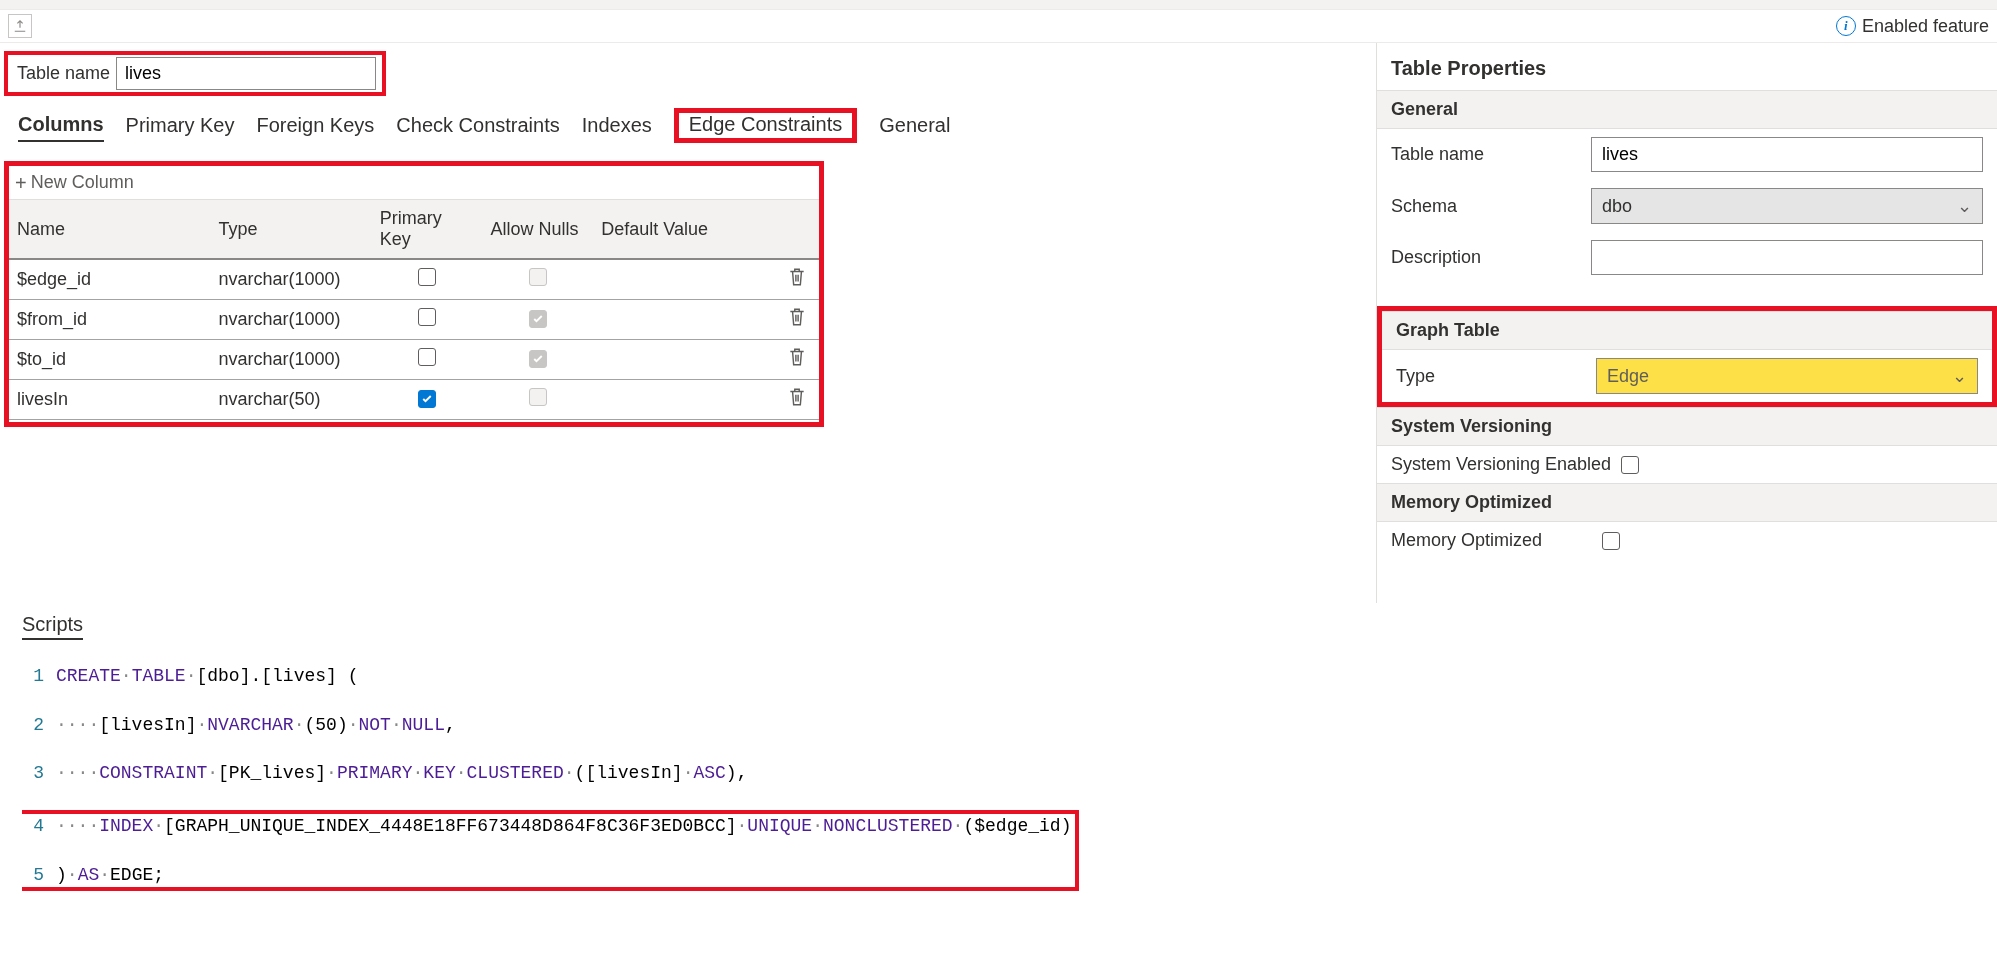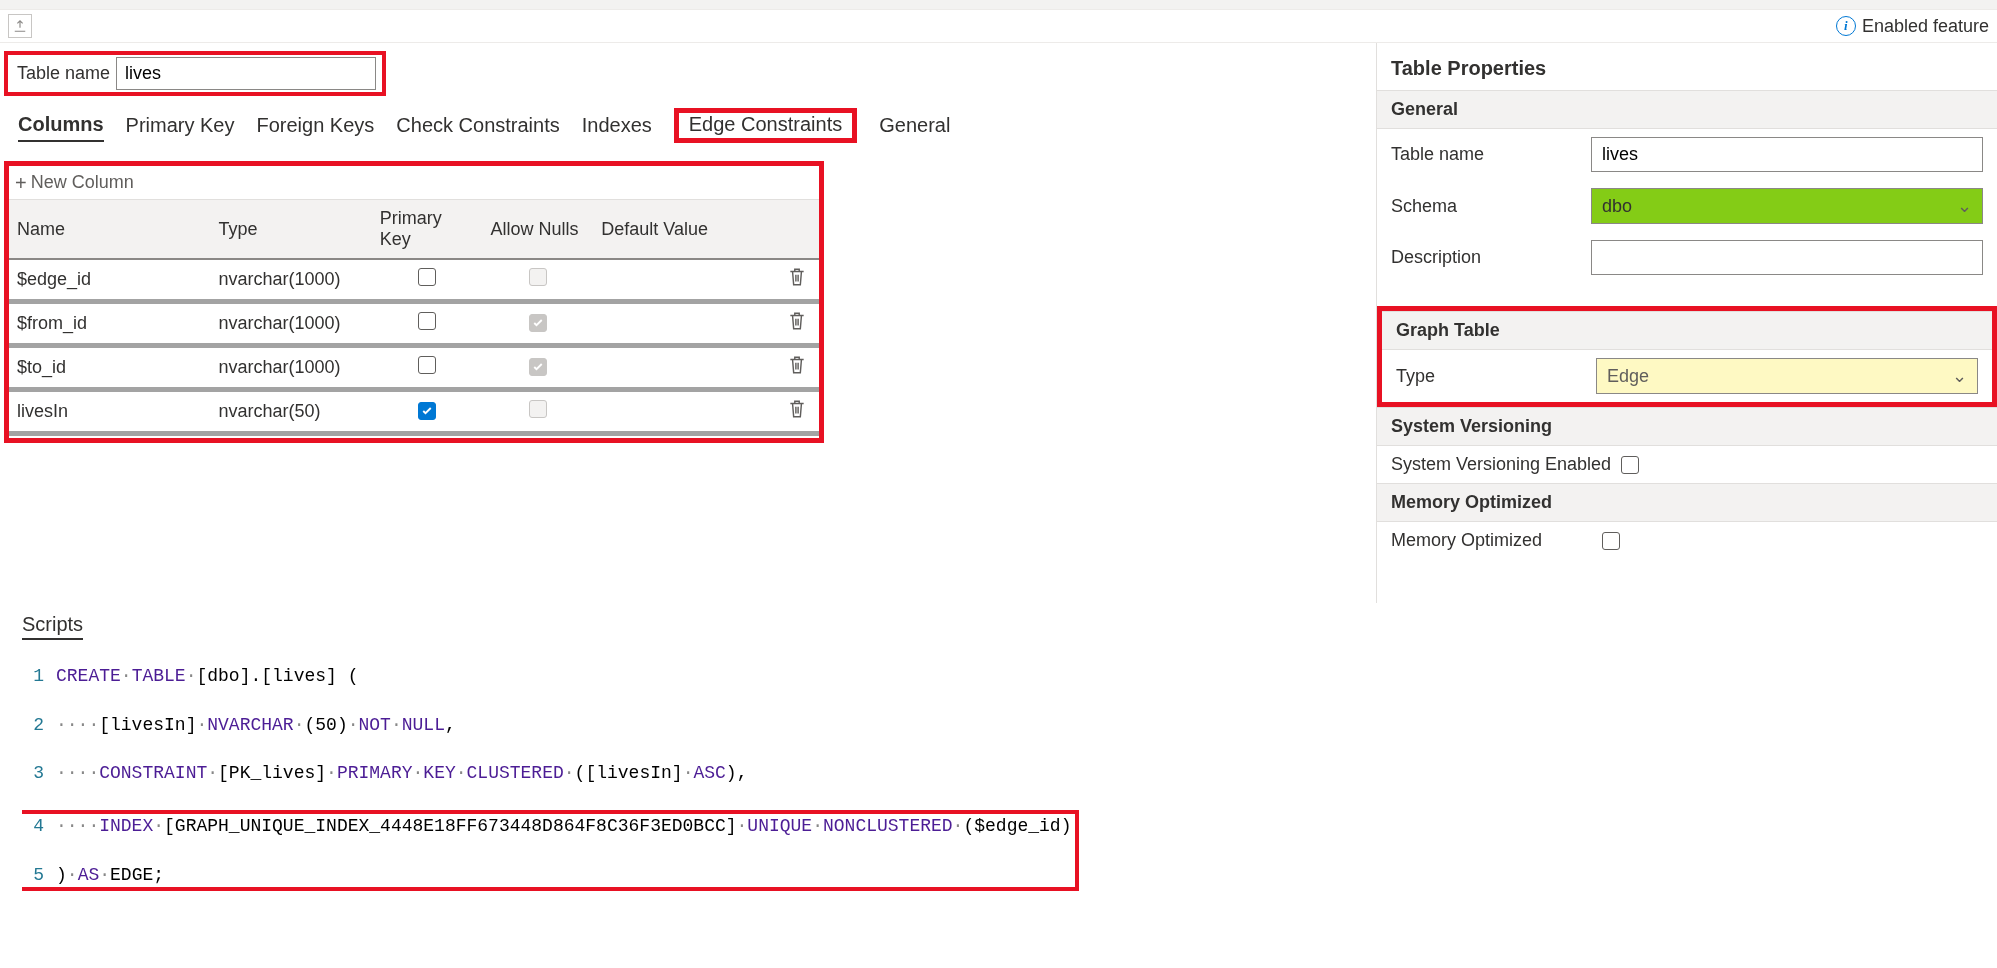--- a/index.html
+++ b/index.html
@@ -102,21 +102,21 @@
   }
   table.cols th {
     text-align: left;
     font-weight: 400;
     background: #f3f2f1;
     border-top: 1px solid #e1dfdd;
     border-bottom: 2px solid #8a8886;
     padding: 8px 8px;
   }
   table.cols td {
-    border-bottom: 5px solid #a3a3a3;
+    border-bottom: 1px solid #a3a3a3;
     padding: 7px 8px;
     background: #fff;
   }
   .col-name { width: 200px; }
   .col-type { width: 160px; }
   .col-pk, .col-null { width: 110px; text-align: center; }
   .col-def { width: 180px; }
   .col-act { width: 44px; text-align: center; }
   .cb {
     width: 18px; height: 18px;
@@ -158,23 +158,23 @@
   }
   .rp-select-wrap {
     flex: 1; position: relative;
     border: 1px solid #8a8886;
   }
   .rp-select {
     width: 100%;
     padding: 6px 10px;
     font-size: 18px;
     display: flex; justify-content: space-between; align-items: center;
-    background: #84cc16;
-  }
-  .rp-select.disabled { background: #fef9c3; color: #605e5c; }
+    background: #e5e5e5;
+  }
+  .rp-select.disabled { background: #fde047; color: #605e5c; }
   .chev { color: #605e5c; }
   .graph-redwrap { border: 5px solid #e81123; margin-top: 23px; }
 
   
   .scripts {
     padding: 10px 22px;
   }
   .scripts-title {
     font-size: 20px;
     display: inline-block;

